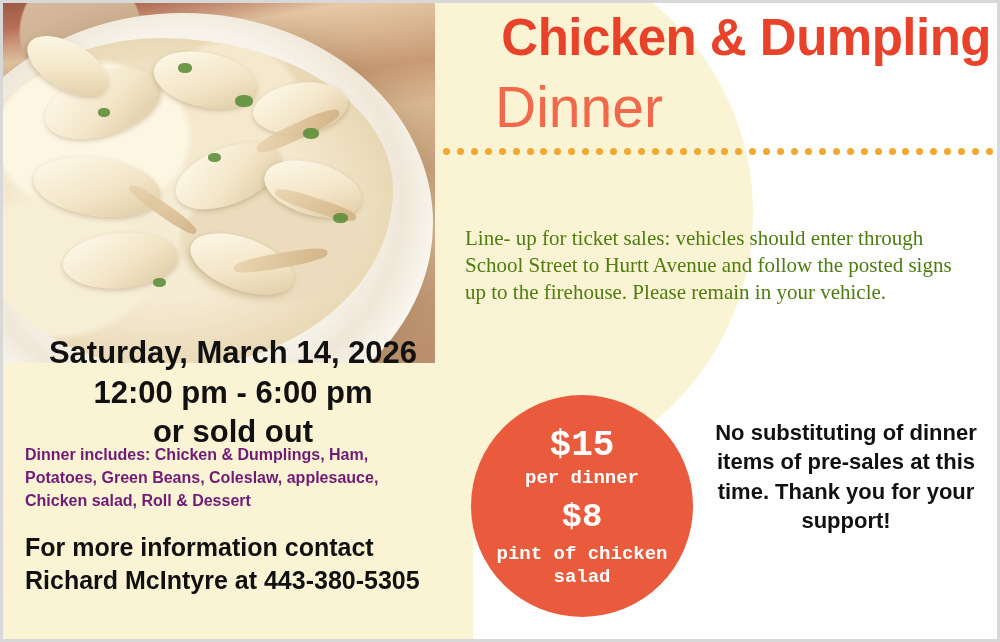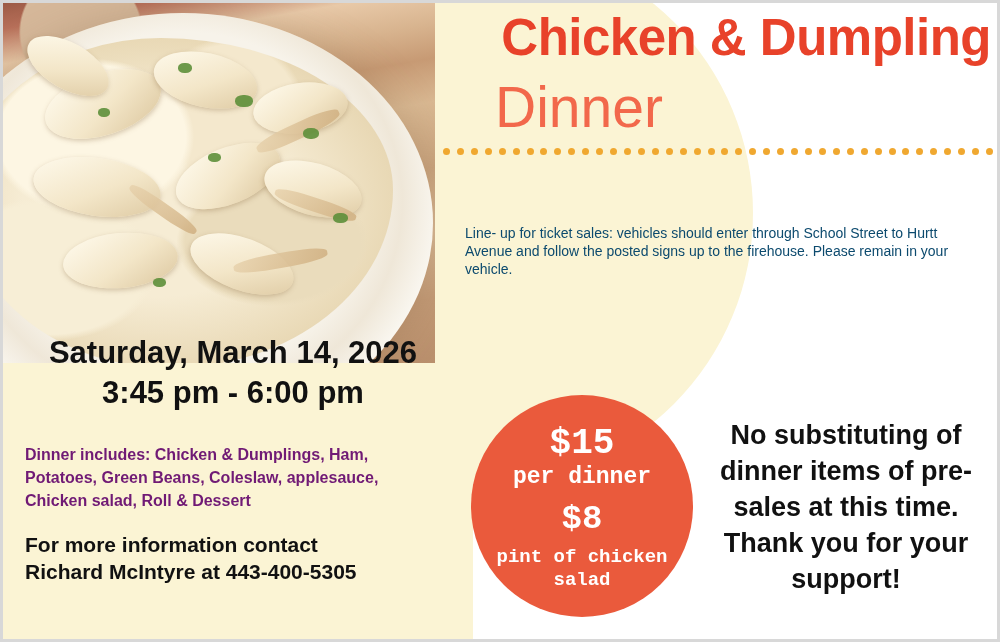--- a/index.html
+++ b/index.html
@@ -155,24 +155,25 @@
     font-size: 26px;
     font-weight: bold;
     color: #232323;
     z-index: 4;
   }
   .lineup {
     position: absolute;
     left: 462px;
     top: 222px;
     width: 512px;
-    font-size: 14px;
+    font-size: 21px;
     line-height: 1.28;
-    color: #0c4a6e;
-    z-index: 4;
+    color: #4d7c0f;
+    z-index: 4;
+    font-family: Liberation Serif, serif;
   }
 
   
   .date-block {
     position: absolute;
     left: 20px;
     top: 330px;
     width: 420px;
     text-align: center;
     z-index: 4;
@@ -192,21 +193,21 @@
     font-weight: bold;
     line-height: 1.45;
     color: #701a75;
     z-index: 4;
   }
   .contact {
     position: absolute;
     left: 22px;
     top: 528px;
     width: 430px;
-    font-size: 21px;
+    font-size: 25px;
     font-weight: bold;
     line-height: 1.3;
     color: #111;
     z-index: 4;
   }
   .benefits {
     position: absolute;
     left: 22px;
     top: 592px;
     width: 430px;
@@ -235,21 +236,21 @@
     padding-top: 4px;
     box-sizing: border-box;
     font-family: Liberation Mono, monospace;
   }
   .price-big {
     font-size: 36px;
     font-weight: bold;
     line-height: 1.05;
   }
   .price-sub {
-    font-size: 23px;
+    font-size: 19px;
     font-weight: bold;
     line-height: 1.2;
     margin-top: 2px;
   }
   .price-big2 {
     font-size: 34px;
     font-weight: bold;
     line-height: 1.05;
     margin-top: 10px;
   }
@@ -260,21 +261,21 @@
     margin-top: 8px;
   }
 
   
   .note {
     position: absolute;
     left: 700px;
     top: 415px;
     width: 286px;
     text-align: center;
-    font-size: 27px;
+    font-size: 22px;
     font-weight: bold;
     line-height: 1.33;
     color: #111;
     z-index: 4;
   }
 </style>
 </head>
 <body>
 
 <div class="flyer">
@@ -356,28 +357,29 @@
       <i></i>
       <i></i>
       <i></i>
       <i></i>
   </div>
 
   <div class="lineup">Line- up for ticket sales: vehicles should enter through School Street to Hurtt Avenue and follow the posted signs up to the firehouse. Please remain in your vehicle.</div>
 
   <div class="date-block">
     <div class="date-line">Saturday, March 14, 2026</div>
-    <div class="date-line">3:45 pm - 6:00 pm</div>
+    <div class="date-line">12:00 pm - 6:00 pm</div>
+    <div class="date-line">or sold out</div>
   </div>
 
   <div class="includes">Dinner includes: Chicken &amp; Dumplings, Ham, Potatoes, Green Beans, Coleslaw, applesauce, Chicken salad, Roll &amp; Dessert</div>
 
   <div class="contact">
     <div>For more information contact</div>
-    <div>Richard McIntyre at 443-400-5305</div>
+    <div>Richard McIntyre at 443-380-5305</div>
   </div>
 
 
   <div class="price-circle">
     <div class="price-big">$15</div>
     <div class="price-sub">per dinner</div>
     <div class="price-big2">$8</div>
     <div class="price-sub2">pint of chicken salad</div>
   </div>
 

